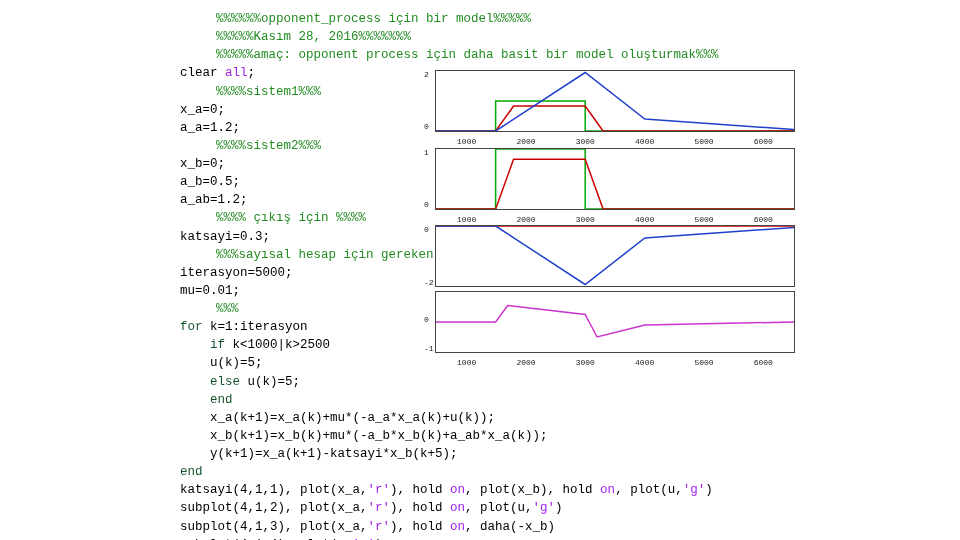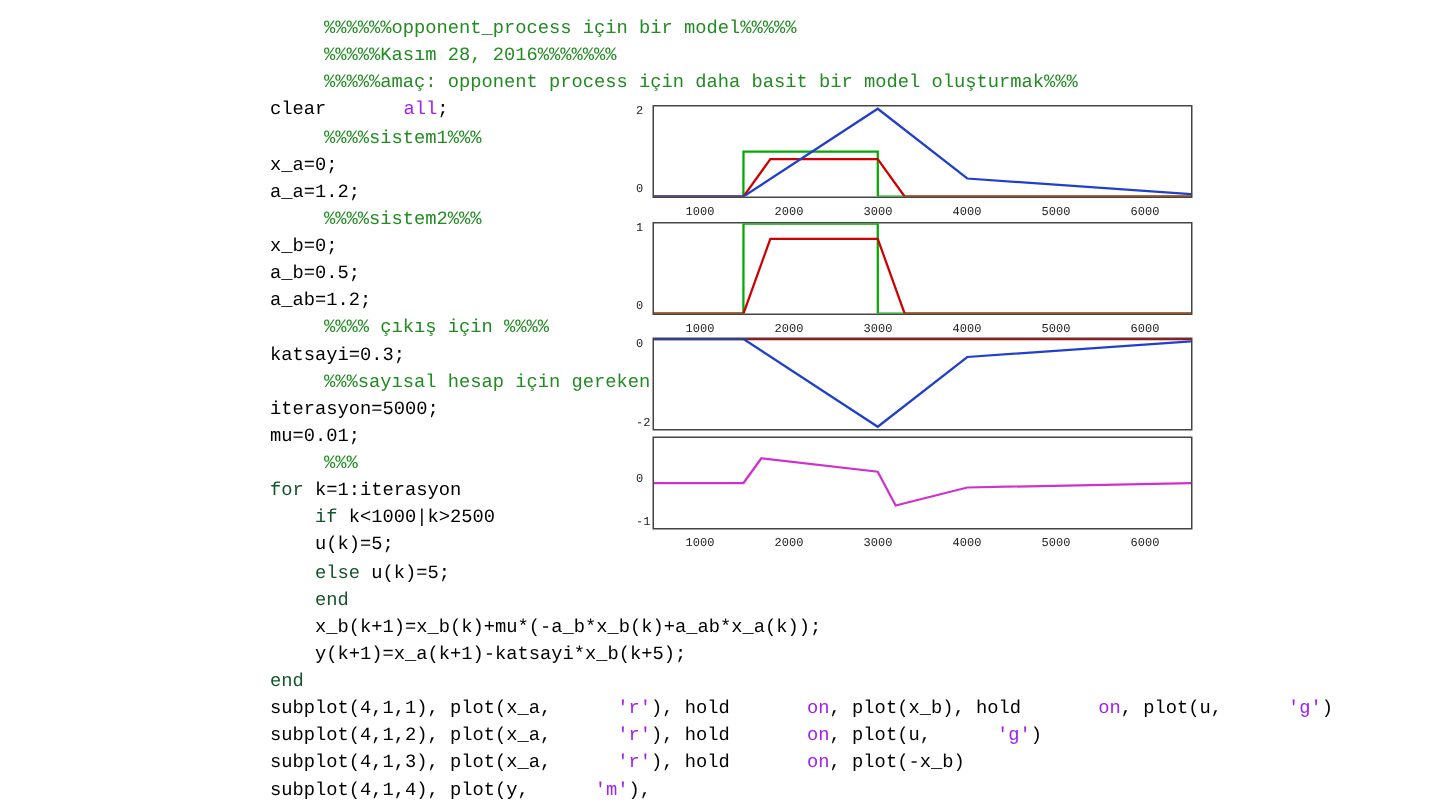--- a/index.html
+++ b/index.html
@@ -11,21 +11,21 @@
     background: #fff;
     color: #000;
     position: relative;
     width: 960px;
     height: 540px;
     box-sizing: border-box;
   }
   .code-line { white-space: pre; }
   .comment { color: #228B22; margin-left: 36px; }
   .keyword { color: #14532d; }
-  .string  { color: #A020F0; margin-left: 44px; }
+  .string  { color: #A020F0; }
   .charts {
     position: absolute;
     top: 70px;
     left: 435px;
     width: 360px;
   }
   .chart {
     position: relative;
     height: 62px;
     margin-bottom: 4px;
@@ -57,26 +57,27 @@
     <div class="code-line"><span>katsayi=0.3;</span></div>
     <div class="code-line"><span class="comment">%%%sayısal hesap için gerekenler%%%</span></div>
     <div class="code-line"><span>iterasyon=5000;</span></div>
     <div class="code-line"><span>mu=0.01;</span></div>
     <div class="code-line"><span class="comment">%%%</span></div>
     <div class="code-line"><span class="keyword">for </span><span>k=1:iterasyon</span></div>
     <div class="code-line"><span class="keyword">    if </span><span>k&lt;1000|k&gt;2500</span></div>
     <div class="code-line"><span>    u(k)=5;</span></div>
     <div class="code-line"><span class="keyword">    else </span><span>u(k)=5;</span></div>
     <div class="code-line"><span class="keyword">    end</span></div>
+    <div class="code-line"><span>    x_a(k+1)=x_a(k)+mu*(-a_a*x_a(k)+u(k));</span></div>
     <div class="code-line"><span>    x_b(k+1)=x_b(k)+mu*(-a_b*x_b(k)+a_ab*x_a(k));</span></div>
     <div class="code-line"><span>    y(k+1)=x_a(k+1)-katsayi*x_b(k+5);</span></div>
     <div class="code-line"><span class="keyword">end</span></div>
-    <div class="code-line"><span>subplot(4,1,1), plot(x_a,</span><span class="string">'r'</span><span>), hold </span><span class="string">on</span><span>, plot(x_b), hold </span><span class="string">on</span><span>, plot(u,</span><span class="string">'g'</span><span>)</span></div>
+    <div class="code-line"><span>katsayi(4,1,1), plot(x_a,</span><span class="string">'r'</span><span>), hold </span><span class="string">on</span><span>, plot(x_b), hold </span><span class="string">on</span><span>, plot(u,</span><span class="string">'g'</span><span>)</span></div>
     <div class="code-line"><span>subplot(4,1,2), plot(x_a,</span><span class="string">'r'</span><span>), hold </span><span class="string">on</span><span>, plot(u,</span><span class="string">'g'</span><span>)</span></div>
-    <div class="code-line"><span>subplot(4,1,3), plot(x_a,</span><span class="string">'r'</span><span>), hold </span><span class="string">on</span><span>, plot(-x_b)</span></div>
+    <div class="code-line"><span>subplot(4,1,3), plot(x_a,</span><span class="string">'r'</span><span>), hold </span><span class="string">on</span><span>, daha(-x_b)</span></div>
     <div class="code-line"><span>subplot(4,1,4), plot(y,</span><span class="string">'m'</span><span>),</span></div>
   </div>
 
 <div class="charts">
   <div class="chart">
     <span class="ytick" style="top:-2px">2</span>
     <span class="ytick" style="bottom:-2px">0</span>
     <svg id="svg0" width="358" height="60">
         <path d="M0,60L59.607000000000006,60L59.666666666666664,30L149.16666666666669,30L149.22633333333334,60L358,60" stroke="#00aa00" stroke-width="1.5" fill="none"></path>
         <path d="M0,60L59.666666666666664,60L77.56666666666666,35.1L149.16666666666669,35.1L167.06666666666666,60L358,60" stroke="#cc0000" stroke-width="1.5" fill="none"></path>

